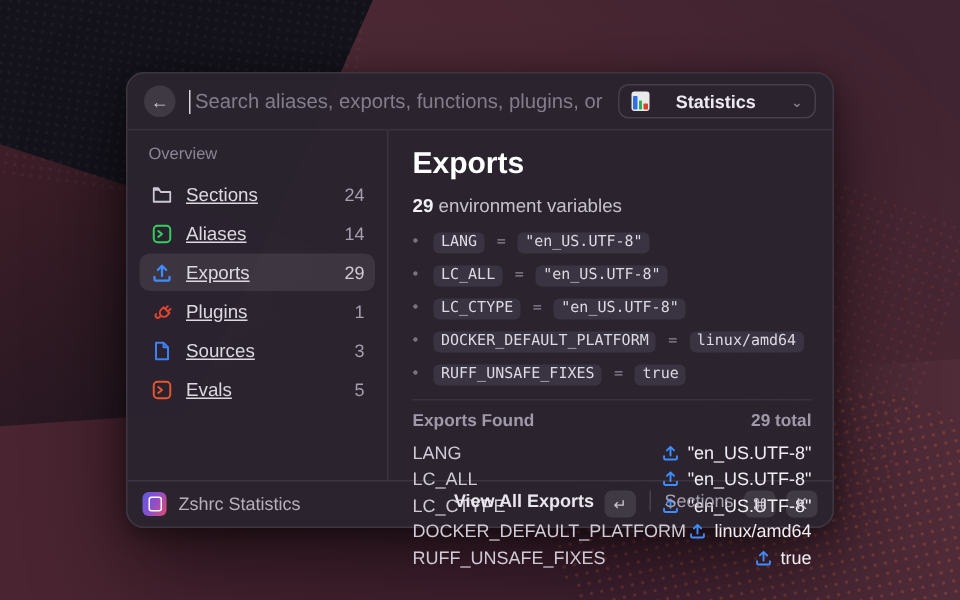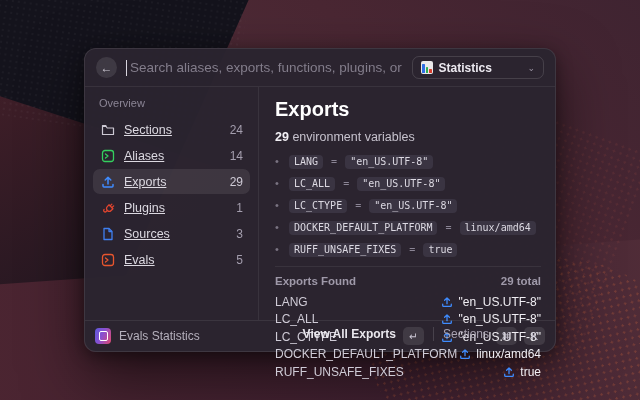--- a/index.html
+++ b/index.html
@@ -71,21 +71,21 @@
     width:21px;height:21px;border-radius:50%;
     background:rgba(255,255,255,.10);
     display:flex;align-items:center;justify-content:center;
     color:#cfcbd6;font-size:12px;line-height:1;cursor:pointer;flex:0 0 auto;
   }
   .caret{width:1px;height:16px;background:#d8d5de;margin-right:-6px;}
   .search-placeholder{
     font-size:13.5px;color:#837d8b;white-space:nowrap;overflow:hidden;flex:1 1 auto;
   }
   .dropdown{
-    flex:0 0 auto;display:flex;align-items:center;gap:6px;
+    flex:0 0 auto;display:flex;align-items:center;gap:18px;
     border:1px solid rgba(255,255,255,.13);
     border-radius:7px;height:23px;padding:4px 8px;width:132px;
     box-sizing:border-box;cursor:pointer;
   }
   .mini-chart{display:flex;align-items:flex-end;gap:1px;height:11px;flex:0 0 auto;
     background:rgba(255,255,255,.9);padding:1px;border-radius:2px;}
   .mini-chart i{display:block;width:2.5px;border-radius:.5px;}
   .mini-chart .b1{height:9px;background:#2f6fe4;}
   .mini-chart .b2{height:6px;background:#2fae53;}
   .mini-chart .b3{height:4px;background:#d8402f;}
@@ -360,21 +360,21 @@
             </span>
         </div>
       </div>
     </div>
   </div>
 
   <div class="footer">
     <div class="app-icon">
         <i></i>
       </div>
-    <div class="app-name">Evals Statistics</div>
+    <div class="app-name">Zshrc Statistics</div>
     <div class="footer-right">
       <span class="view-all">View All Exports</span>
       <span class="keycap">↵</span>
       <span class="footer-div"></span>
       <span class="actions-label">Sections</span>
       <span class="keycap">⌘</span>
       <span class="keycap">K</span>
     </div>
   </div>
 

